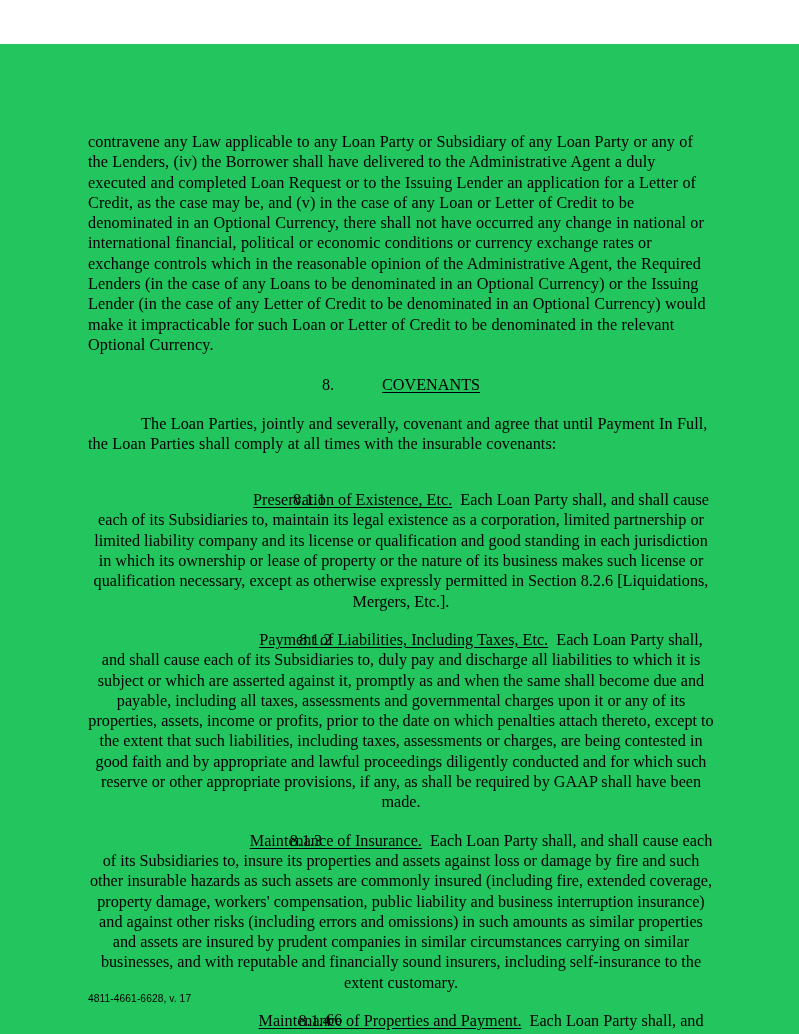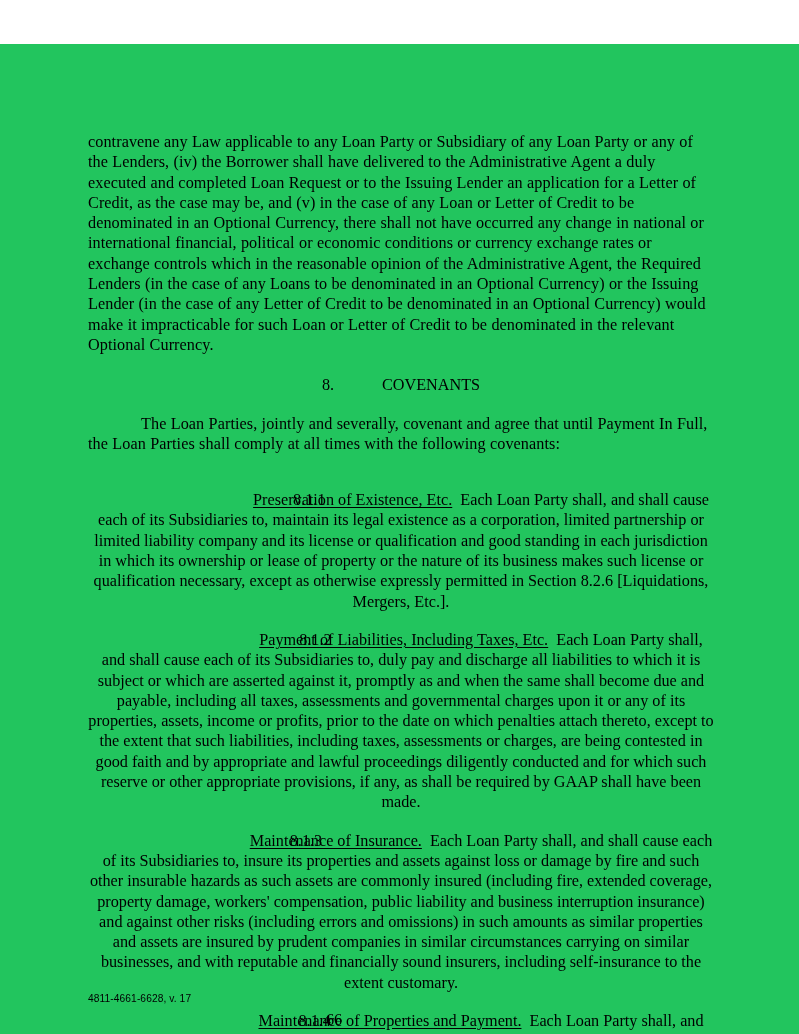--- a/index.html
+++ b/index.html
@@ -67,20 +67,21 @@
     white-space: pre;
   }
   .article-heading .art-num {
     display: inline-block;
   }
   .article-heading .art-gap {
     display: inline-block;
     width: 48px;
   }
   .article-heading .art-title {
+    text-decoration: underline;
     text-underline-offset: 2px;
   }
 
   
   .section-line {
     font-size: 16.2px;
     line-height: 20.3px;
     margin: 0;
     text-indent: 0;
     padding-left: 52px;
@@ -141,21 +142,21 @@
   <div class="content">
 
     <p class="para para-flush">contravene any Law applicable to any Loan Party or Subsidiary of any Loan Party or any of the Lenders, (iv) the Borrower shall have delivered to the Administrative Agent a duly executed and completed Loan Request or to the Issuing Lender an application for a Letter of Credit, as the case may be, and (v) in the case of any Loan or Letter of Credit to be denominated in an Optional Currency, there shall not have occurred any change in national or international financial, political or economic conditions or currency exchange rates or exchange controls which in the reasonable opinion of the Administrative Agent, the Required Lenders (in the case of any Loans to be denominated in an Optional Currency) or the Issuing Lender (in the case of any Letter of Credit to be denominated in an Optional Currency) would make it impracticable for such Loan or Letter of Credit to be denominated in the relevant Optional Currency.</p>
 
     <div class="gap-lg"></div>
 
     <p class="article-heading"><span class="art-num">8.</span><span class="art-gap"></span><span class="art-title">COVENANTS</span></p>
 
     <div class="gap-md"></div>
 
-    <p class="para para-indent">The Loan Parties, jointly and severally, covenant and agree that until Payment In Full, the Loan Parties shall comply at all times with the following covenants:</p>
+    <p class="para para-indent">The Loan Parties, jointly and severally, covenant and agree that until Payment In Full, the Loan Parties shall comply at all times with the insurable covenants:</p>
 
     <div class="gap-md"></div>
 
 
     <div class="gap-md"></div>
 
     <p class="subsec"><span class="sub-num">8.1.1</span><span class="sub-title">Preservation of Existence, Etc.</span><span>&nbsp; </span><span>Each Loan Party shall, and shall cause each of its Subsidiaries to, maintain its legal existence as a corporation, limited partnership or limited liability company and its license or qualification and good standing in each jurisdiction in which its ownership or lease of property or the nature of its business makes such license or qualification necessary, except as otherwise expressly permitted in Section 8.2.6 [Liquidations, Mergers, Etc.].</span></p>
 
     <div class="gap-md"></div>
 

